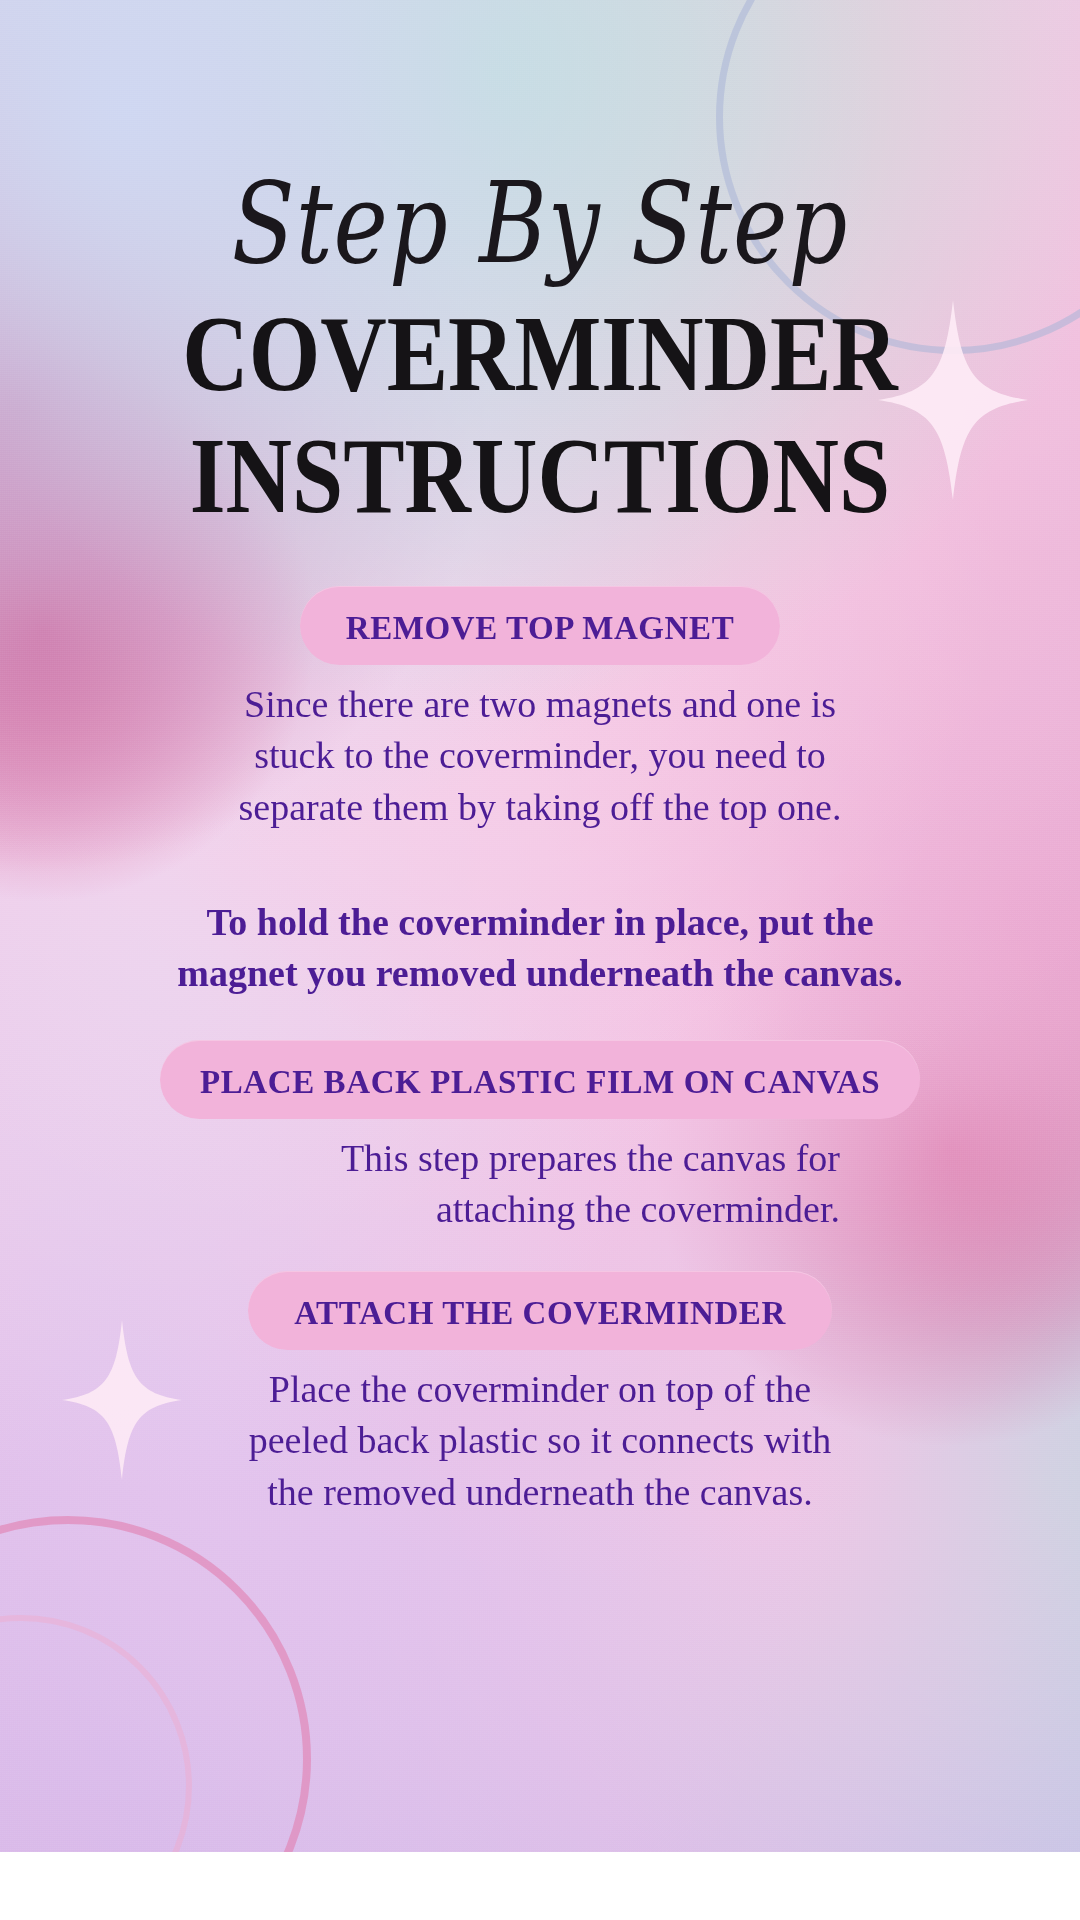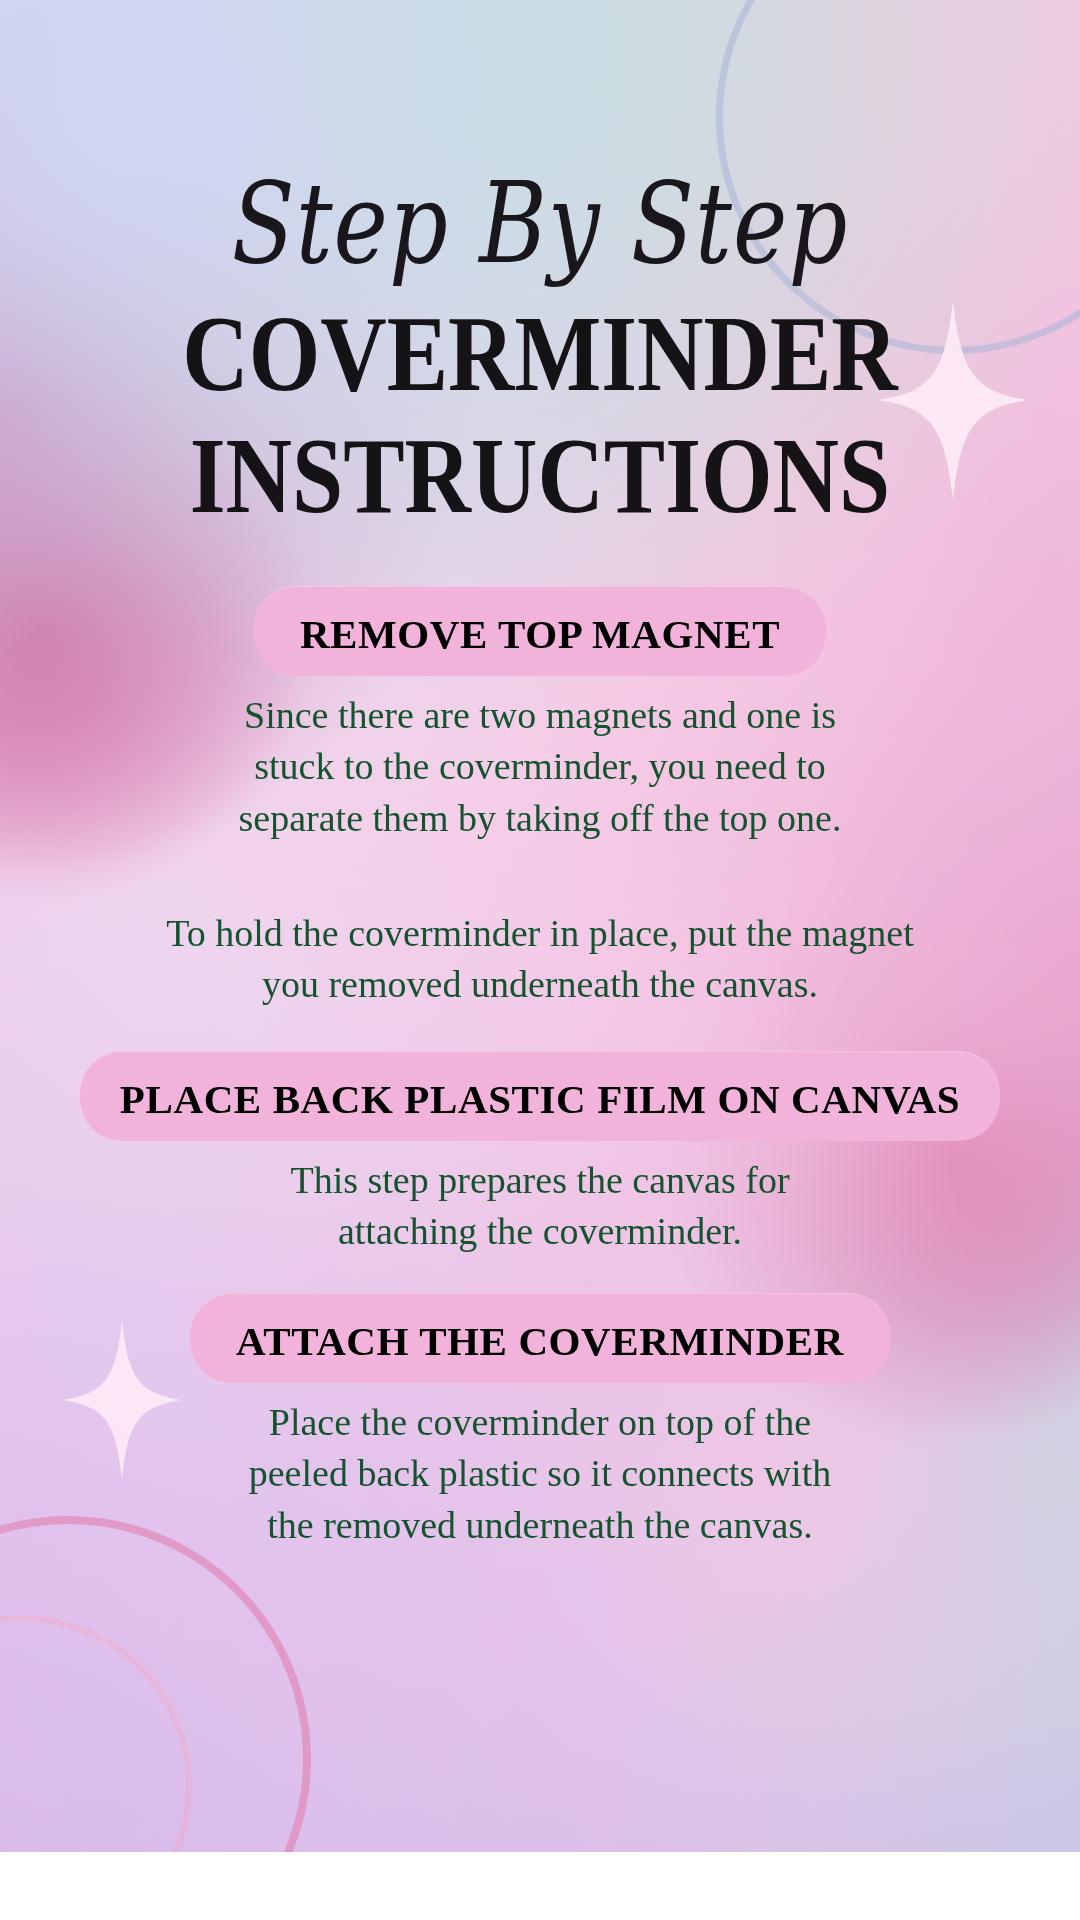--- a/index.html
+++ b/index.html
@@ -134,38 +134,38 @@
 
   .step { margin-bottom: 6px; }
 
   .pill {
     display: inline-block;
     background: #f2b3da;
     border-radius: 42px;
     padding: 24px 46px 18px;
     font-family: "Liberation Serif", serif;
     font-weight: 700;
-    font-size: 41px;
+    font-size: 33px;
     letter-spacing: .6px;
-    color: #000000;
+    color: #4c1d95;
     box-shadow: 0 1px 0 rgba(255,255,255,.25) inset;
   }
   .pill.wide { padding-left: 40px; padding-right: 40px; }
 
   .desc {
     margin: 14px auto 0;
     max-width: 720px;
     font-family: "Liberation Serif", serif;
     font-size: 38px;
     line-height: 1.35;
-    color: #14532d;
+    color: #4c1d95;
   }
   .desc.w1 { max-width: 620px; }
-  .desc.w2 { max-width: 760px; }
-  .desc.w3 { max-width: 600px; }
+  .desc.w2 { max-width: 760px; font-weight: bold; }
+  .desc.w3 { max-width: 600px; text-align: right; }
   .desc.w4 { max-width: 600px; }
 
   .gap-1 { height: 44px; }
   .gap-2 { height: 34px; }
   .gap-3 { height: 30px; }
 </style>
 </head>
 <body>
 
 <div class="poster">

